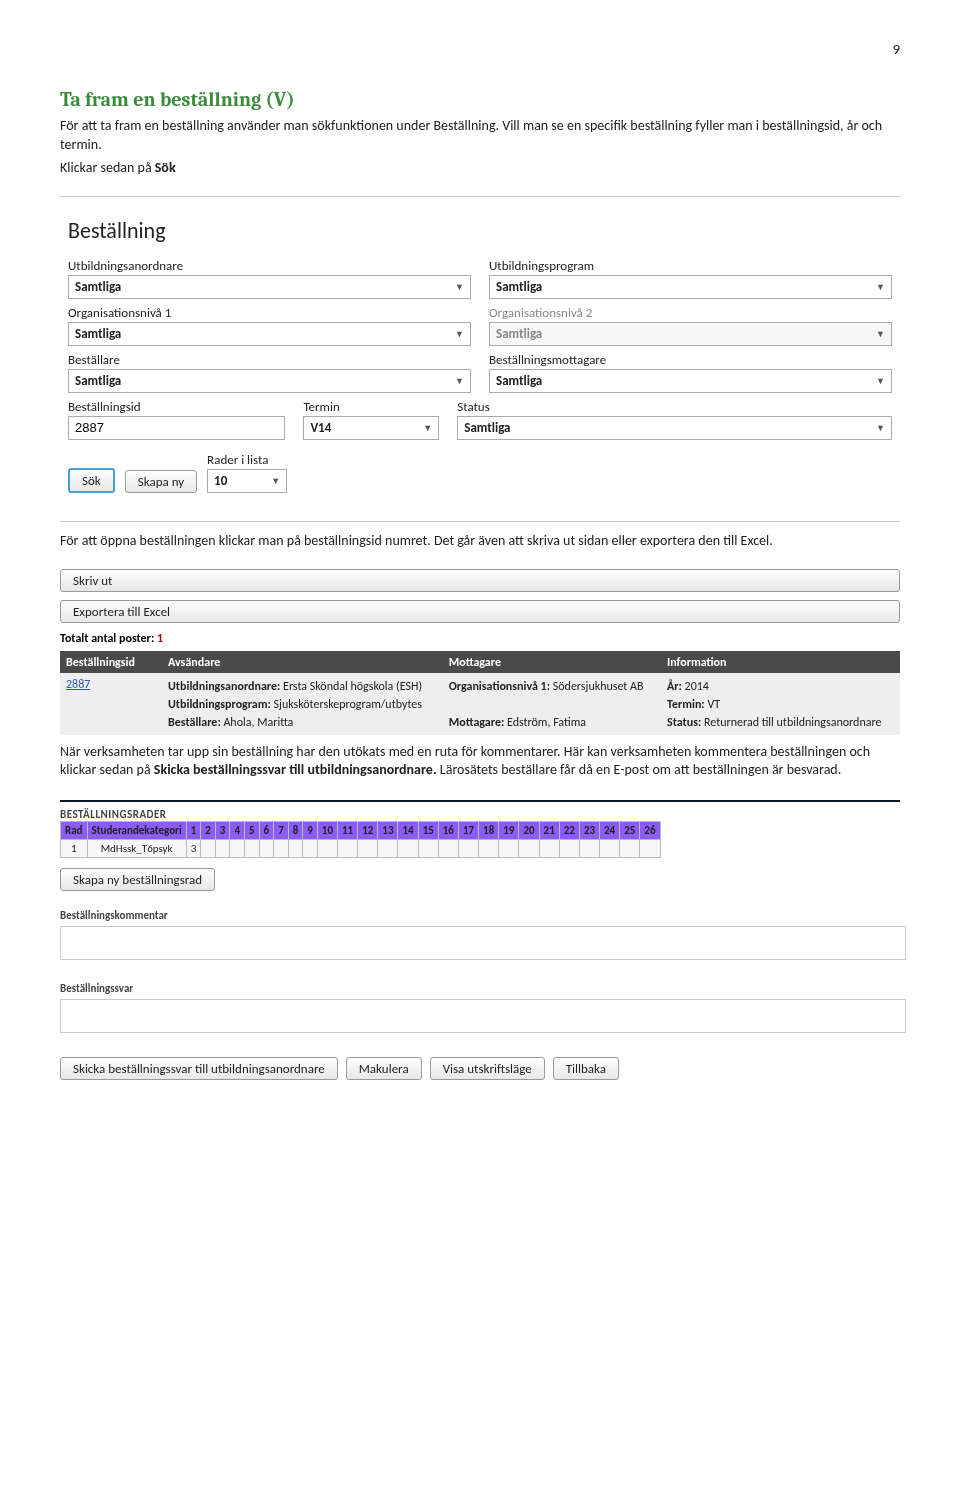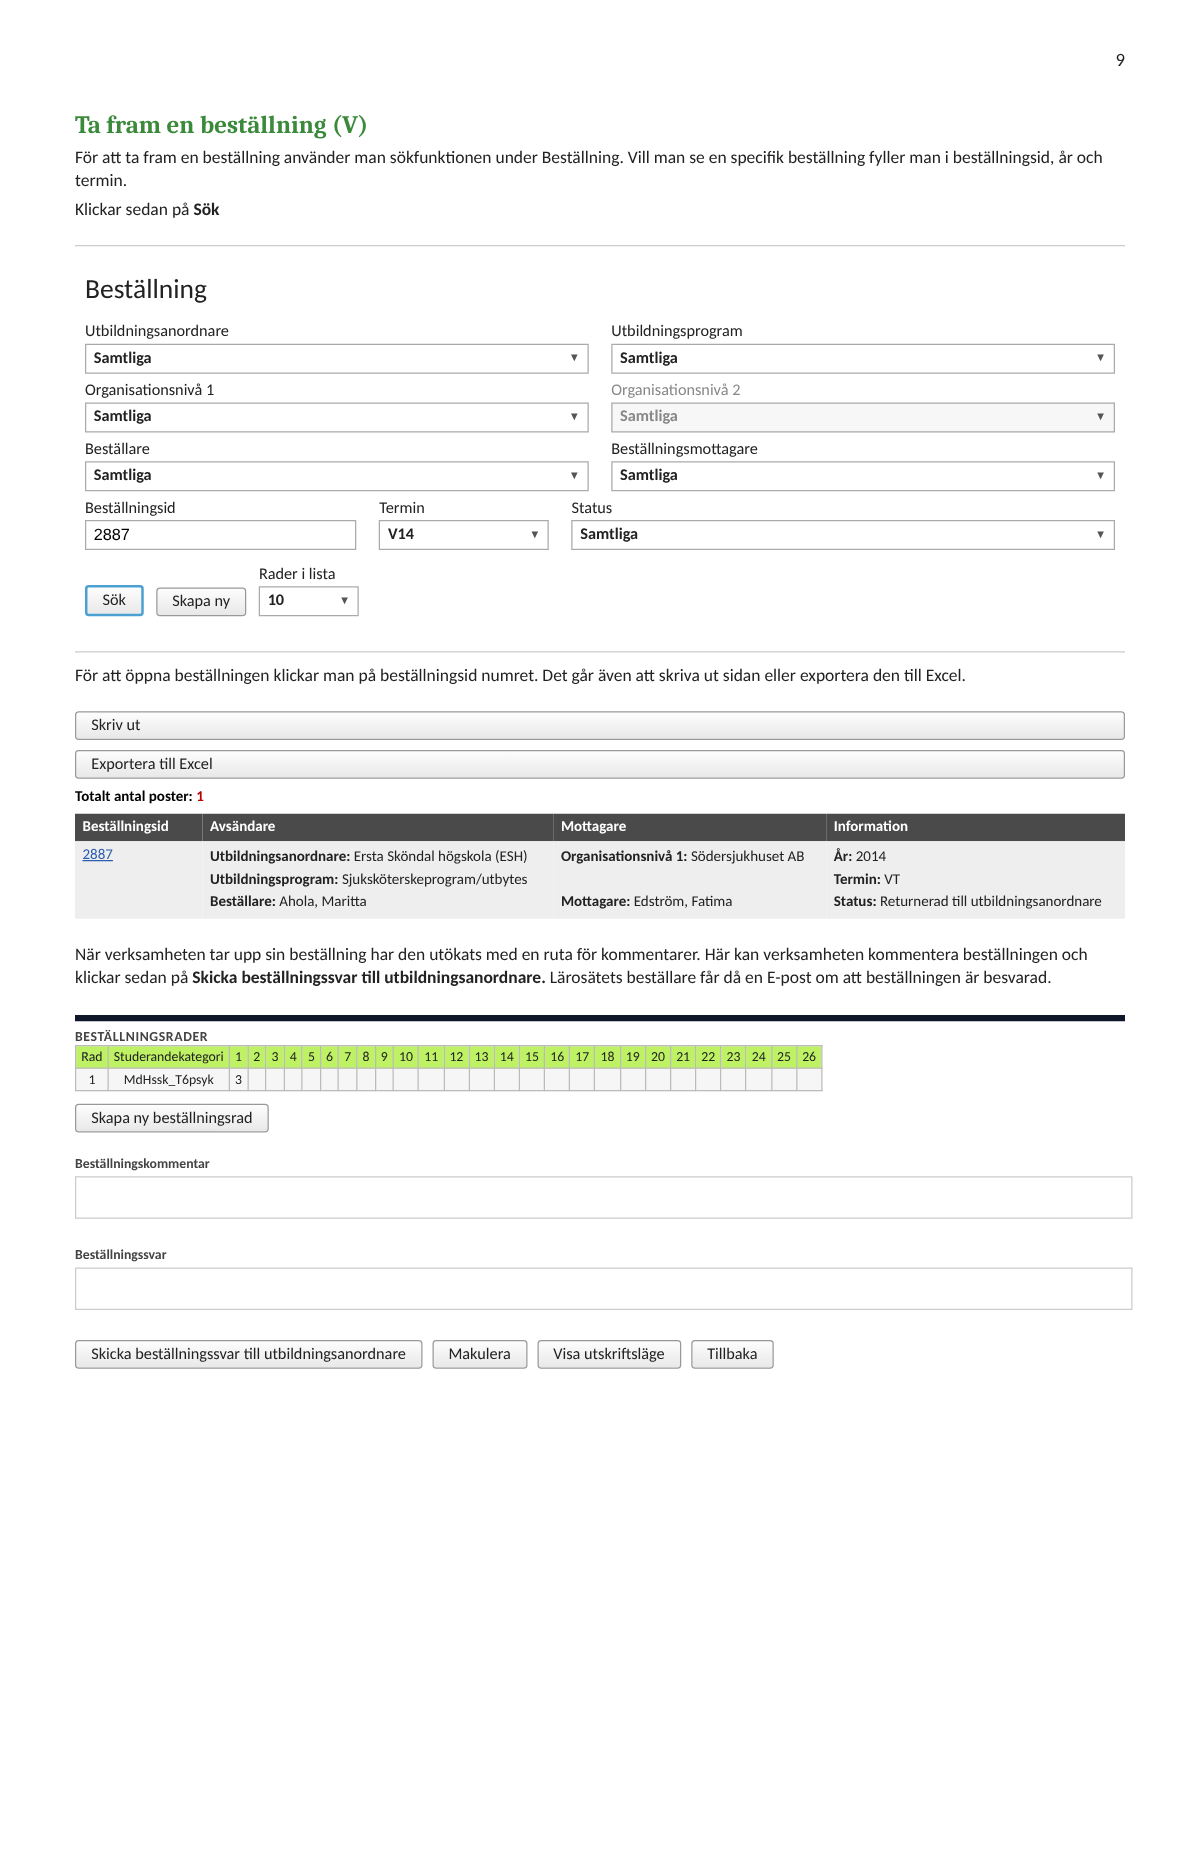--- a/index.html
+++ b/index.html
@@ -47,25 +47,25 @@
   .result-table th {
     background: #4a4a4a; color: #fff; text-align: left; padding: 4px 6px; font-weight: bold;
   }
   .result-table td { background: #eee; padding: 4px 6px; vertical-align: top; }
   .result-table td.link { color: #2a5db0; text-decoration: underline; }
   .info-label { font-weight: bold; white-space: nowrap; }
   .info-cell { line-height: 1.5; }
 
   .rows-heading {
     font-size: 11px; font-weight: bold; letter-spacing: 0.5px; color: #444;
-    border-top: 5px solid #0f172a; padding-top: 6px; margin-top: 20px;
+    border-top: 2px solid #0f172a; padding-top: 6px; margin-top: 20px;
   }
   table.rows-table { border-collapse: collapse; font-size: 11px; }
   .rows-table th, .rows-table td {
-    border: 1px solid #bbb; background: #bef264; padding: 2px 4px; font-weight: normal; text-align: center;
+    border: 1px solid #bbb; background: #8b5cf6; padding: 2px 4px; font-weight: bold; text-align: center;
   }
   .rows-table td { font-weight: normal; background: #f6f6f6; }
 
   .comment-block label { font-size: 11px; font-weight: bold; color: #444; display:block; margin: 18px 0 4px 0; }
   .comment-area {
     width: 100%; height: 28px; border: 1px solid #ccc; resize: none;
   }
   .bottom-buttons { margin-top: 20px; display: flex; gap: 8px; }
 
   .form-panel { padding: 4px 8px 10px 8px; }
@@ -217,21 +217,21 @@
           <span class="info-label">Termin:</span>
           <span>VT</span><br>
           <span class="info-label">Status:</span>
           <span>Returnerad till utbildningsanordnare</span>
         </td>
       </tr>
     </tbody>
   </table>
 </div>
 
-<p style="margin-top:20px">
+<p style="margin-top:8px">
   <span>När verksamheten tar upp sin beställning har den utökats med en ruta för kommentarer. Här kan verksamheten kommentera beställningen och klickar sedan på </span><b>Skicka beställningssvar till utbildningsanordnare.</b><span> Lärosätets beställare får då en E-post om att beställningen är besvarad.</span>
 </p>
 
 <div class="rows-heading">BESTÄLLNINGSRADER</div>
 <table class="rows-table">
   <thead>
       <tr id="rows-head">
         <th>Rad</th>
         <th>Studerandekategori</th>
         <th>1</th>

